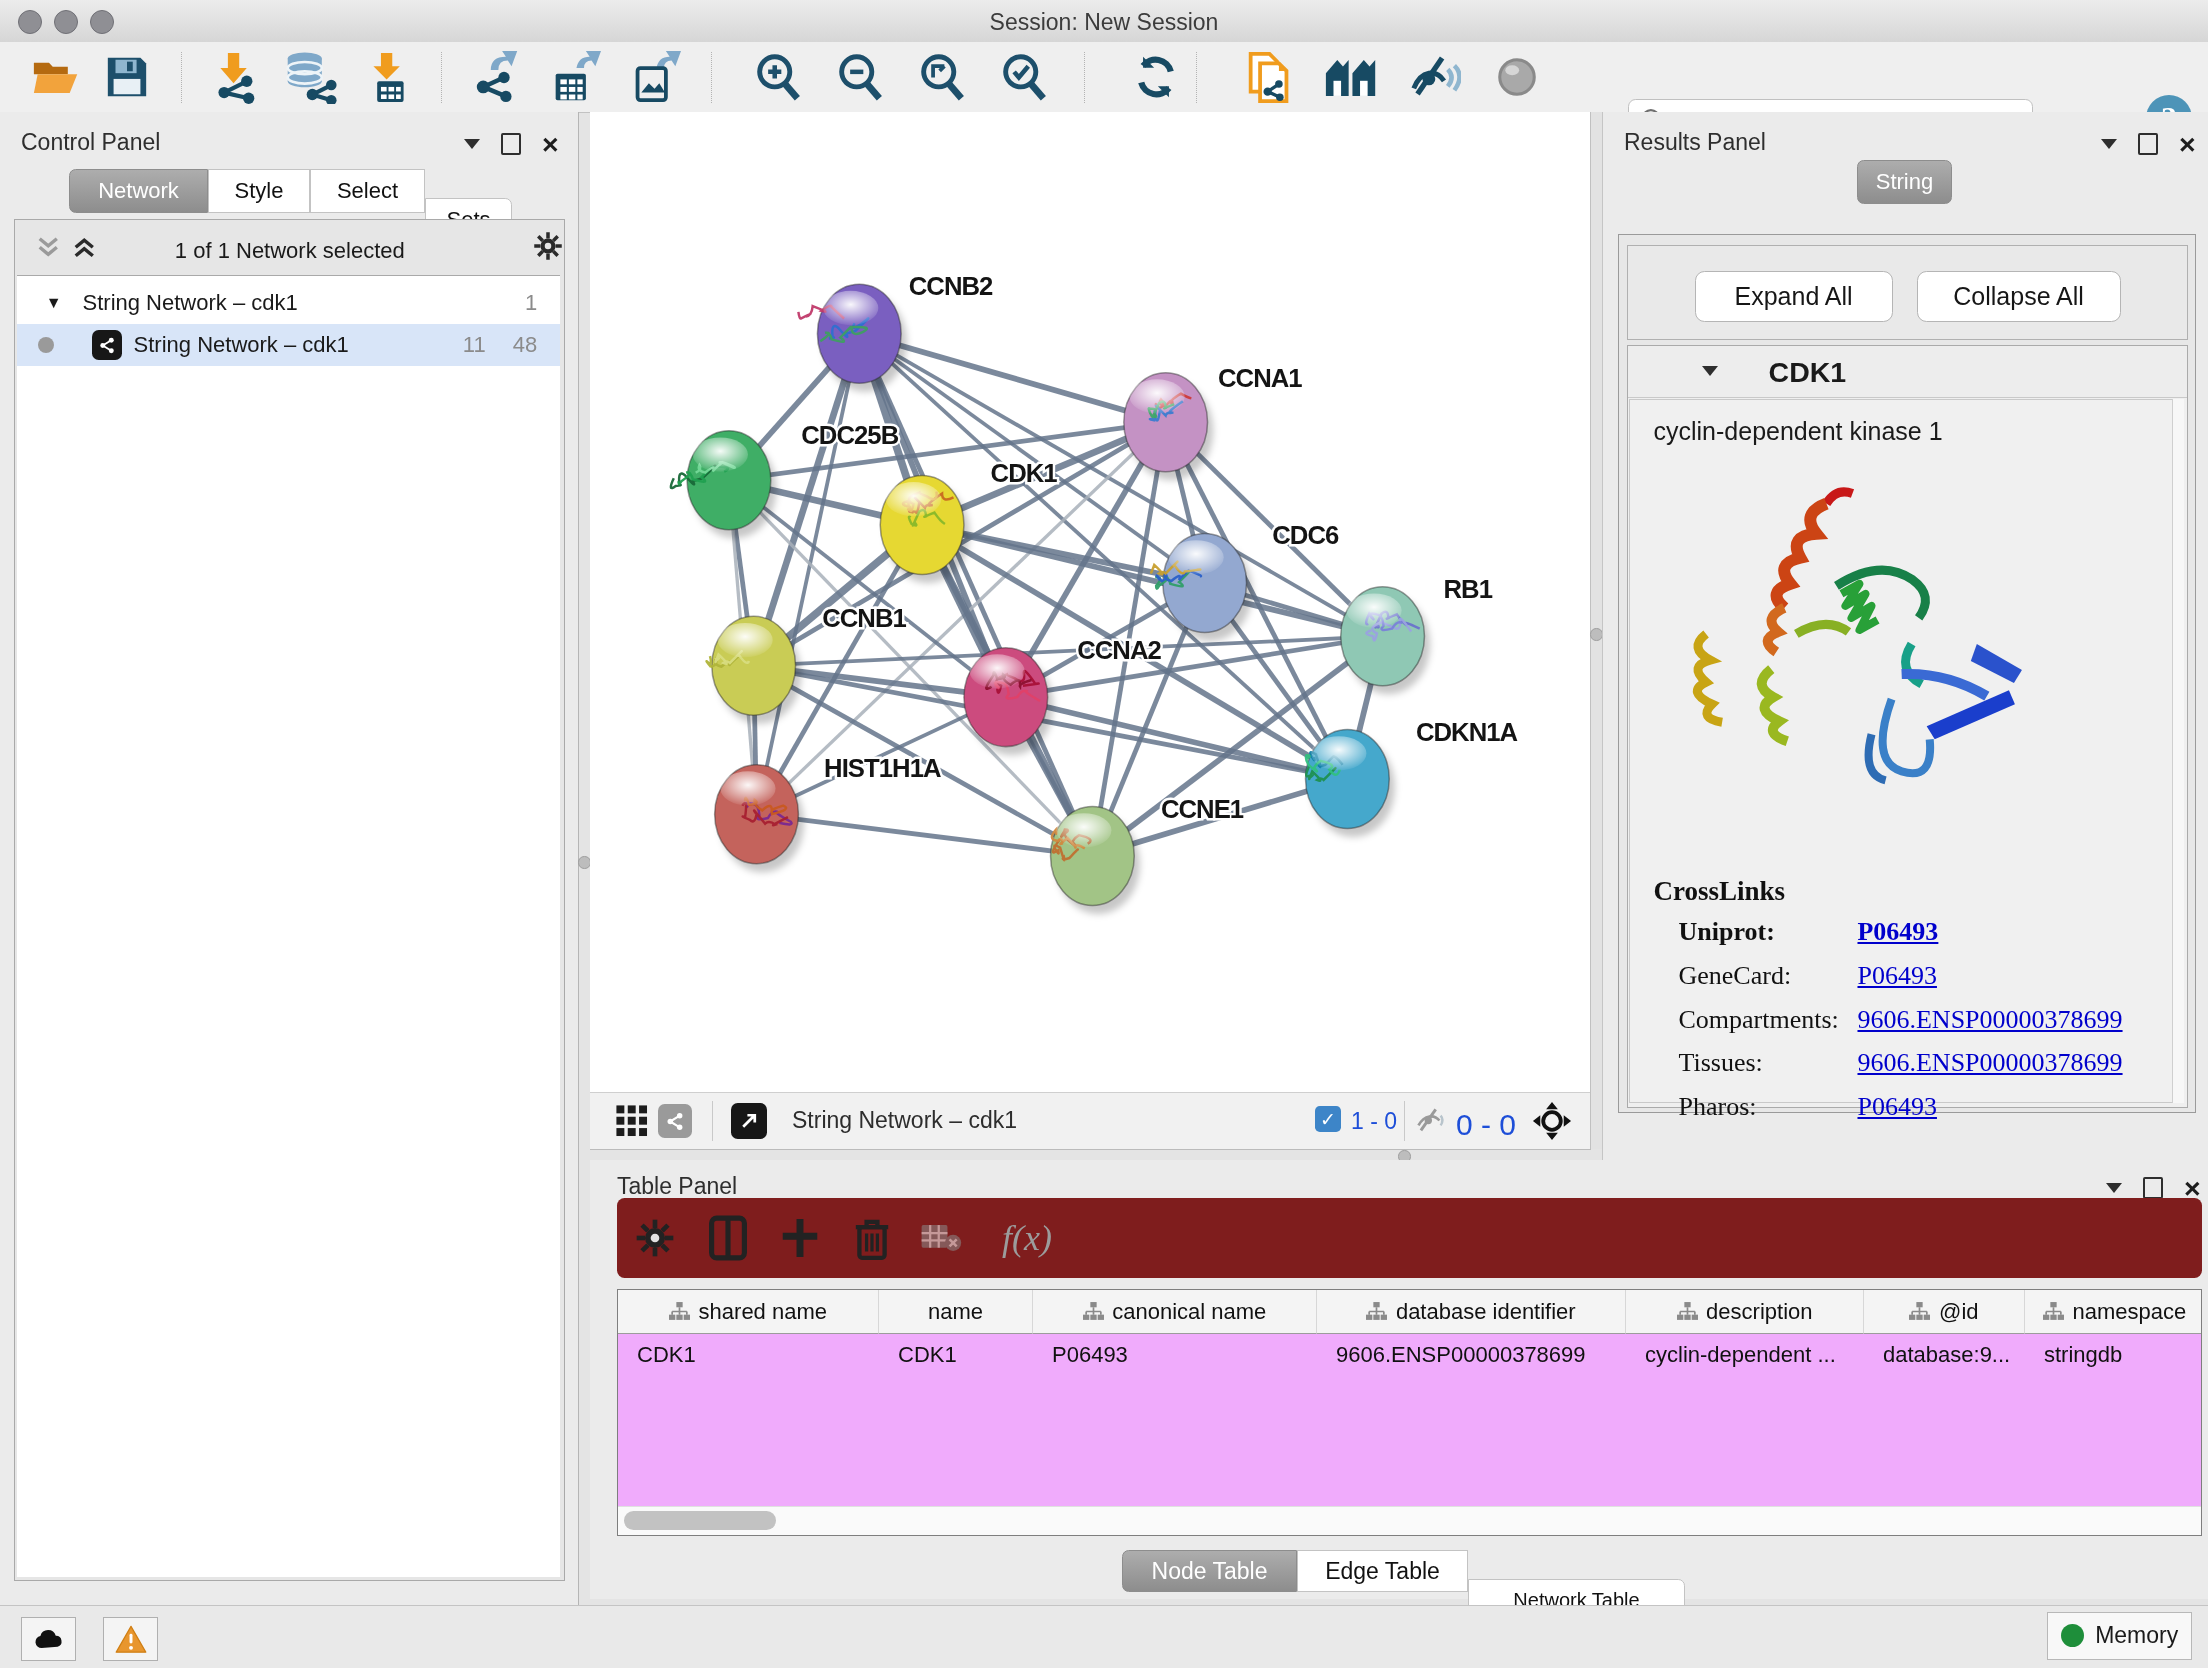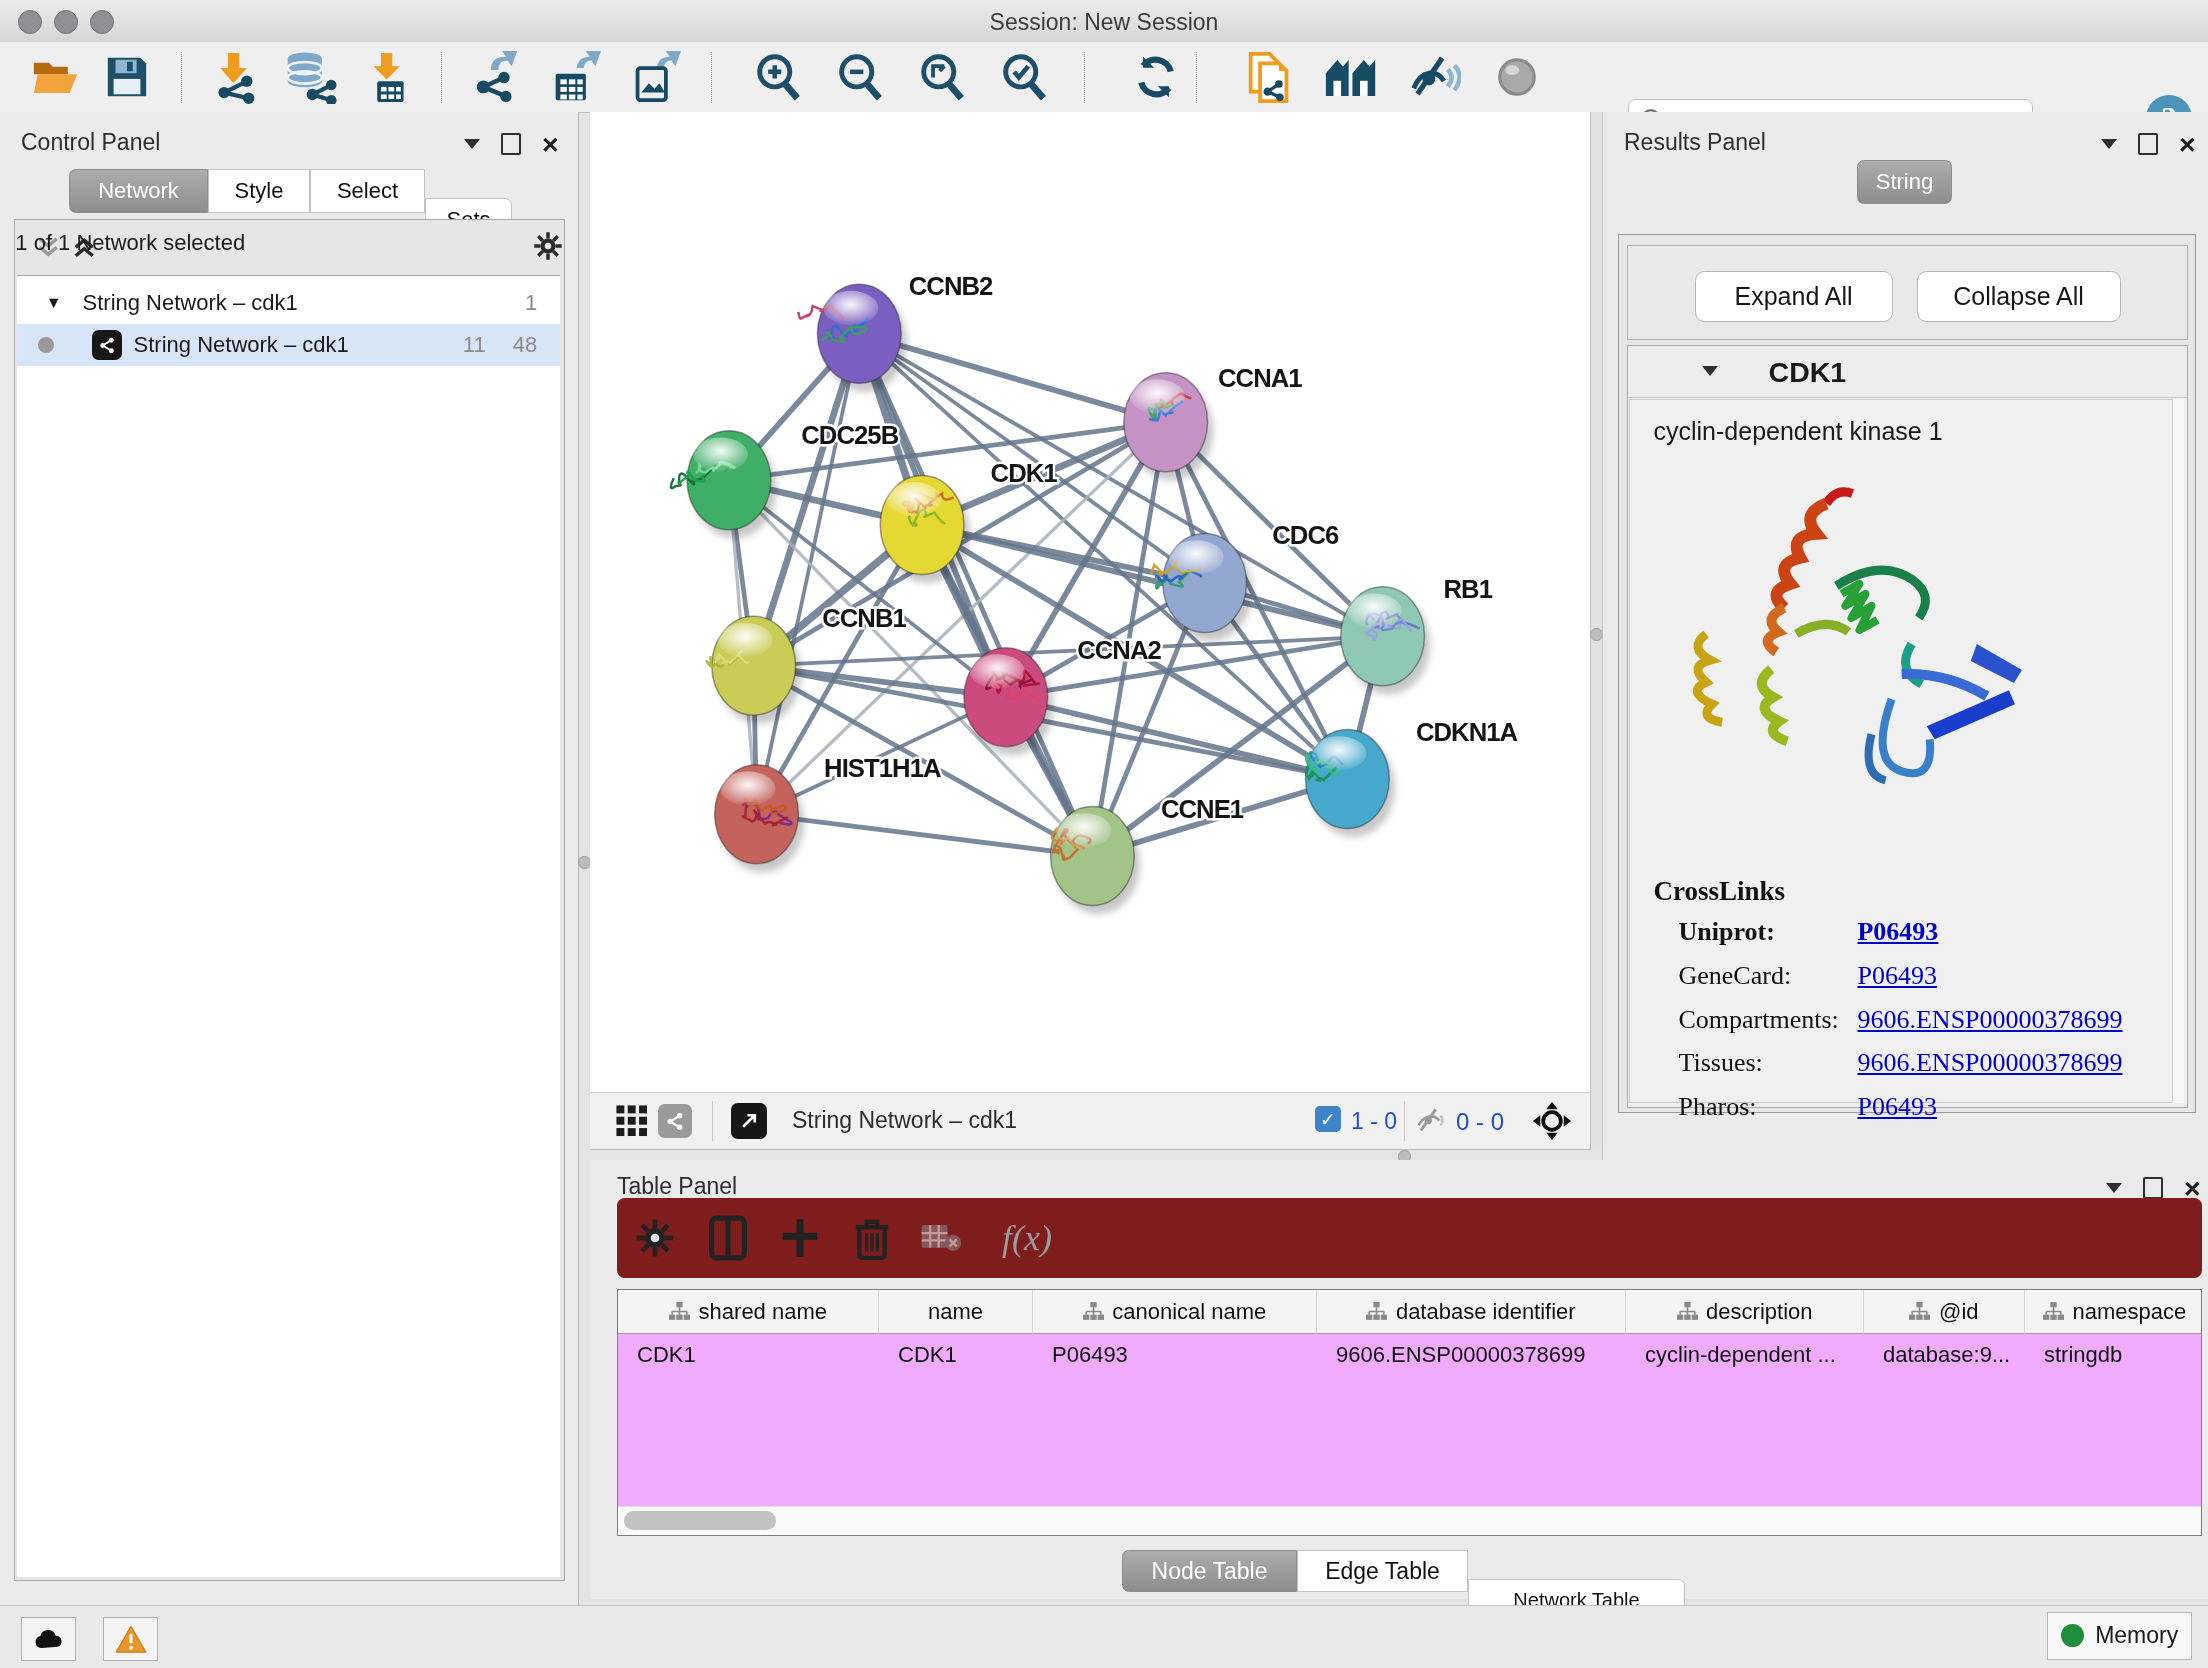--- a/index.html
+++ b/index.html
@@ -278,21 +278,21 @@
     <div class="abs" style="left:19px;top:13.3px;">
       <svg width="28.5" height="28.5" viewBox="0 0 20 20">
           <path d="M4 4 l6 5 6 -5 M4 10 l6 5 6 -5" fill="none" stroke="#9a9a9a" stroke-width="2.4"></path>
         </svg>
     </div>
     <div class="abs" style="left:55px;top:13.3px;">
       <svg width="28.5" height="28.5" viewBox="0 0 20 20">
           <path d="M4 16 l6 -5 6 5 M4 10 l6 -5 6 5" fill="none" stroke="#2a2a2a" stroke-width="2.4"></path>
         </svg>
     </div>
-    <div class="abs" style="left:0;top:10px;width:549px;font-size:22px;">1 of 1 Network selected</div>
+    <div class="abs" style="left:0;top:18px;width:549px;text-align:center;font-size:22px;">1 of 1 Network selected</div>
     <div class="abs" style="left:518px;top:11.4px;">
       <svg width="30" height="30" viewBox="0 0 24 24">
         <g fill="#2a2a2a">
             <circle cx="12" cy="12" r="6"></circle>
         <g>
               <rect x="10.6" y="1" width="2.8" height="5"></rect>
               <rect x="10.6" y="18" width="2.8" height="5"></rect>
         <rect x="1" y="10.6" width="5" height="2.8"></rect>
               <rect x="18" y="10.6" width="5" height="2.8"></rect>
         <rect x="10.6" y="1" width="2.8" height="5" transform="rotate(45 12 12)"></rect>
@@ -529,21 +529,21 @@
   <div class="abs nolabel" style="left:761px;top:15px;font-size:23px;">1 - 0</div>
   <div class="abs ntb-sep" style="left:814px;"></div>
   <div class="abs" style="left:826px;top:15px;">
     <svg width="32" height="25" viewBox="0 0 26 20">
         <path d="M2 14 C7 5 15 5 19 10" fill="none" stroke="#9a9a9a" stroke-width="2.2"></path>
         <circle cx="10" cy="10" r="3" fill="#9a9a9a"></circle>
         <path d="M4 18 L16 1" stroke="#9a9a9a" stroke-width="2.4"></path>
         <path d="M20 6 q3 3.5 0 8" fill="none" stroke="#b8c4cc" stroke-width="2"></path>
       </svg>
   </div>
-  <div class="abs nolabel" style="left:866px;top:15px;font-size:24px;">0 - 0</div>
+  <div class="abs nolabel" style="left:866px;top:15px;font-size:30px;">0 - 0</div>
   <div class="abs" style="left:940px;top:5.7px;">
     <svg width="44" height="44" viewBox="0 0 30 30">
       <circle cx="15" cy="15" r="6" fill="none" stroke="#111" stroke-width="2.6"></circle>
       <path d="M15 2 l-4 5 h8 Z M15 28 l-4 -5 h8 Z M2 15 l5 -4 v8 Z M28 15 l-5 -4 v8 Z" fill="#111"></path>
     </svg>
   </div>
 </div>
 
 <div class="abs handle-dot" style="left:1398px;top:1150px;"></div>
 

